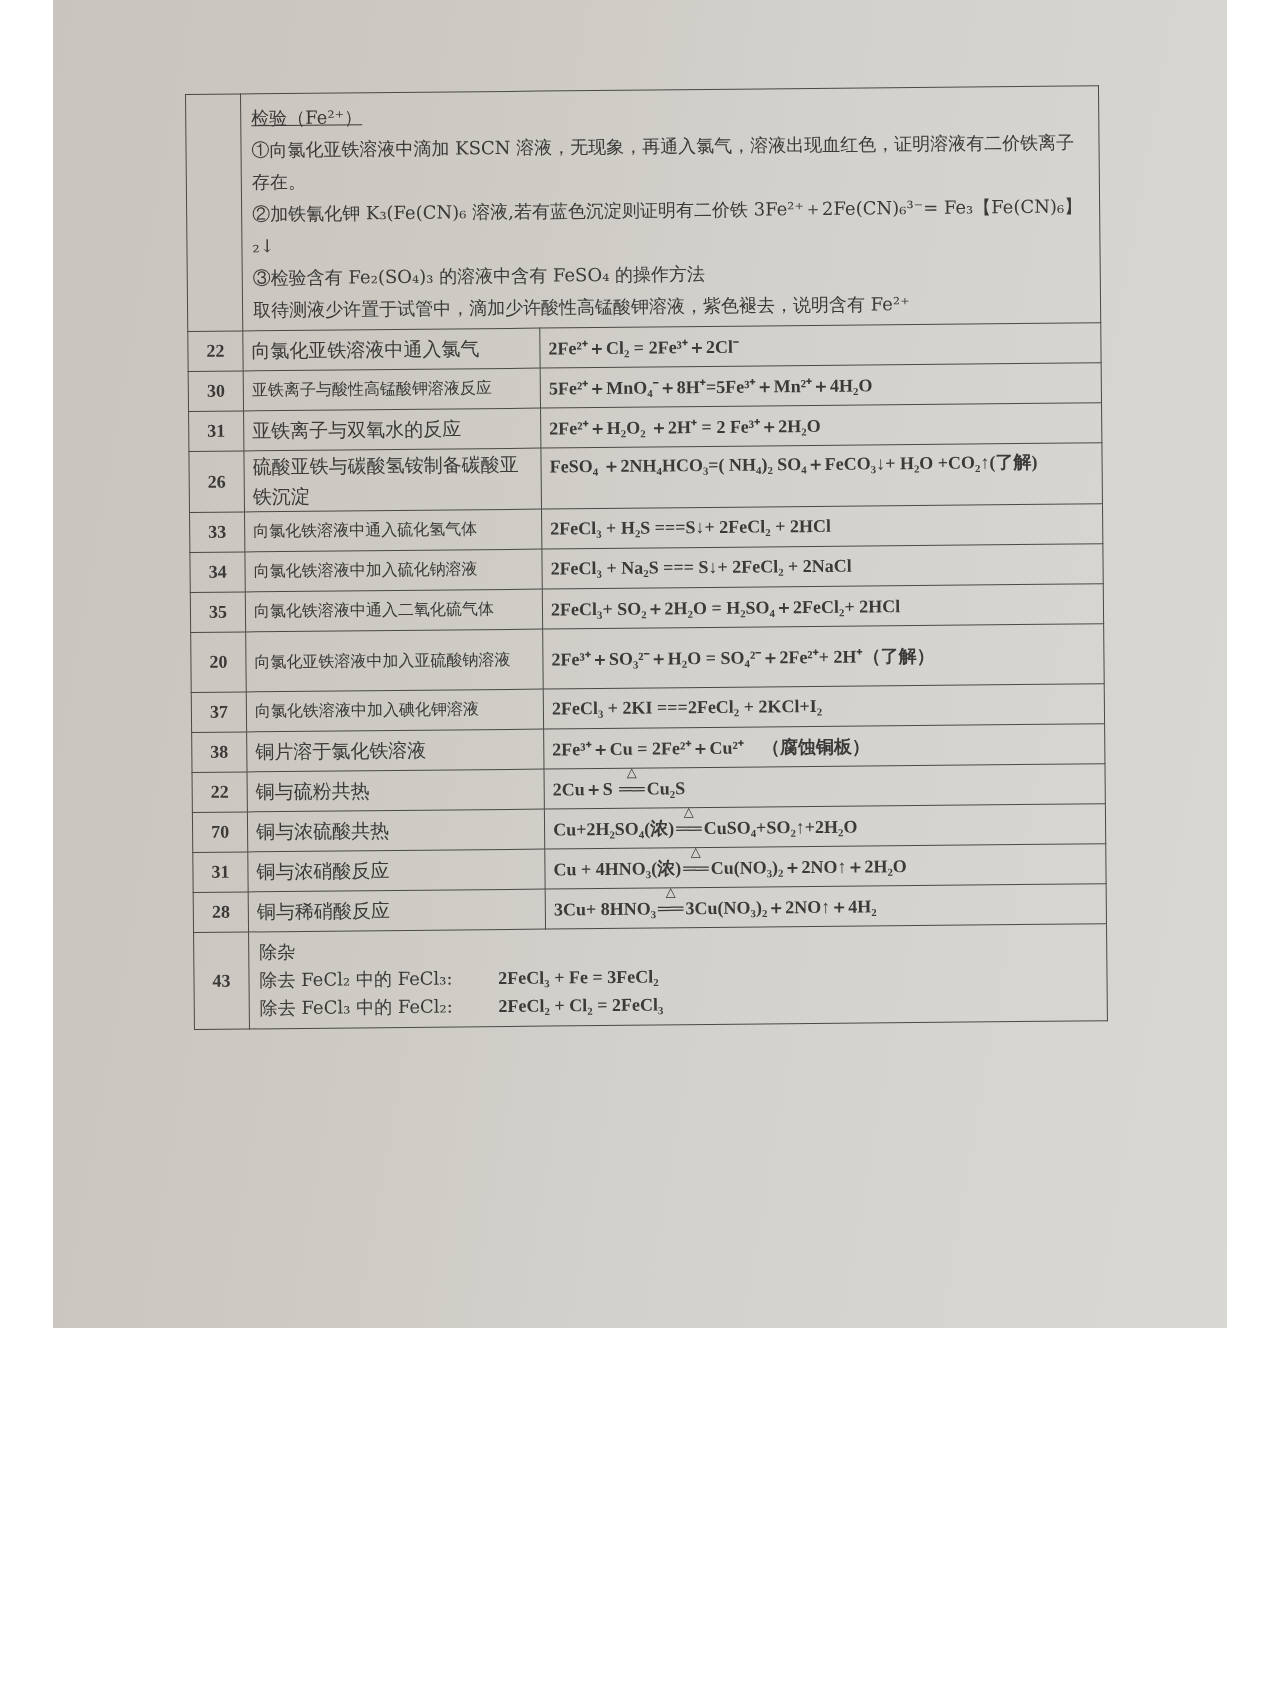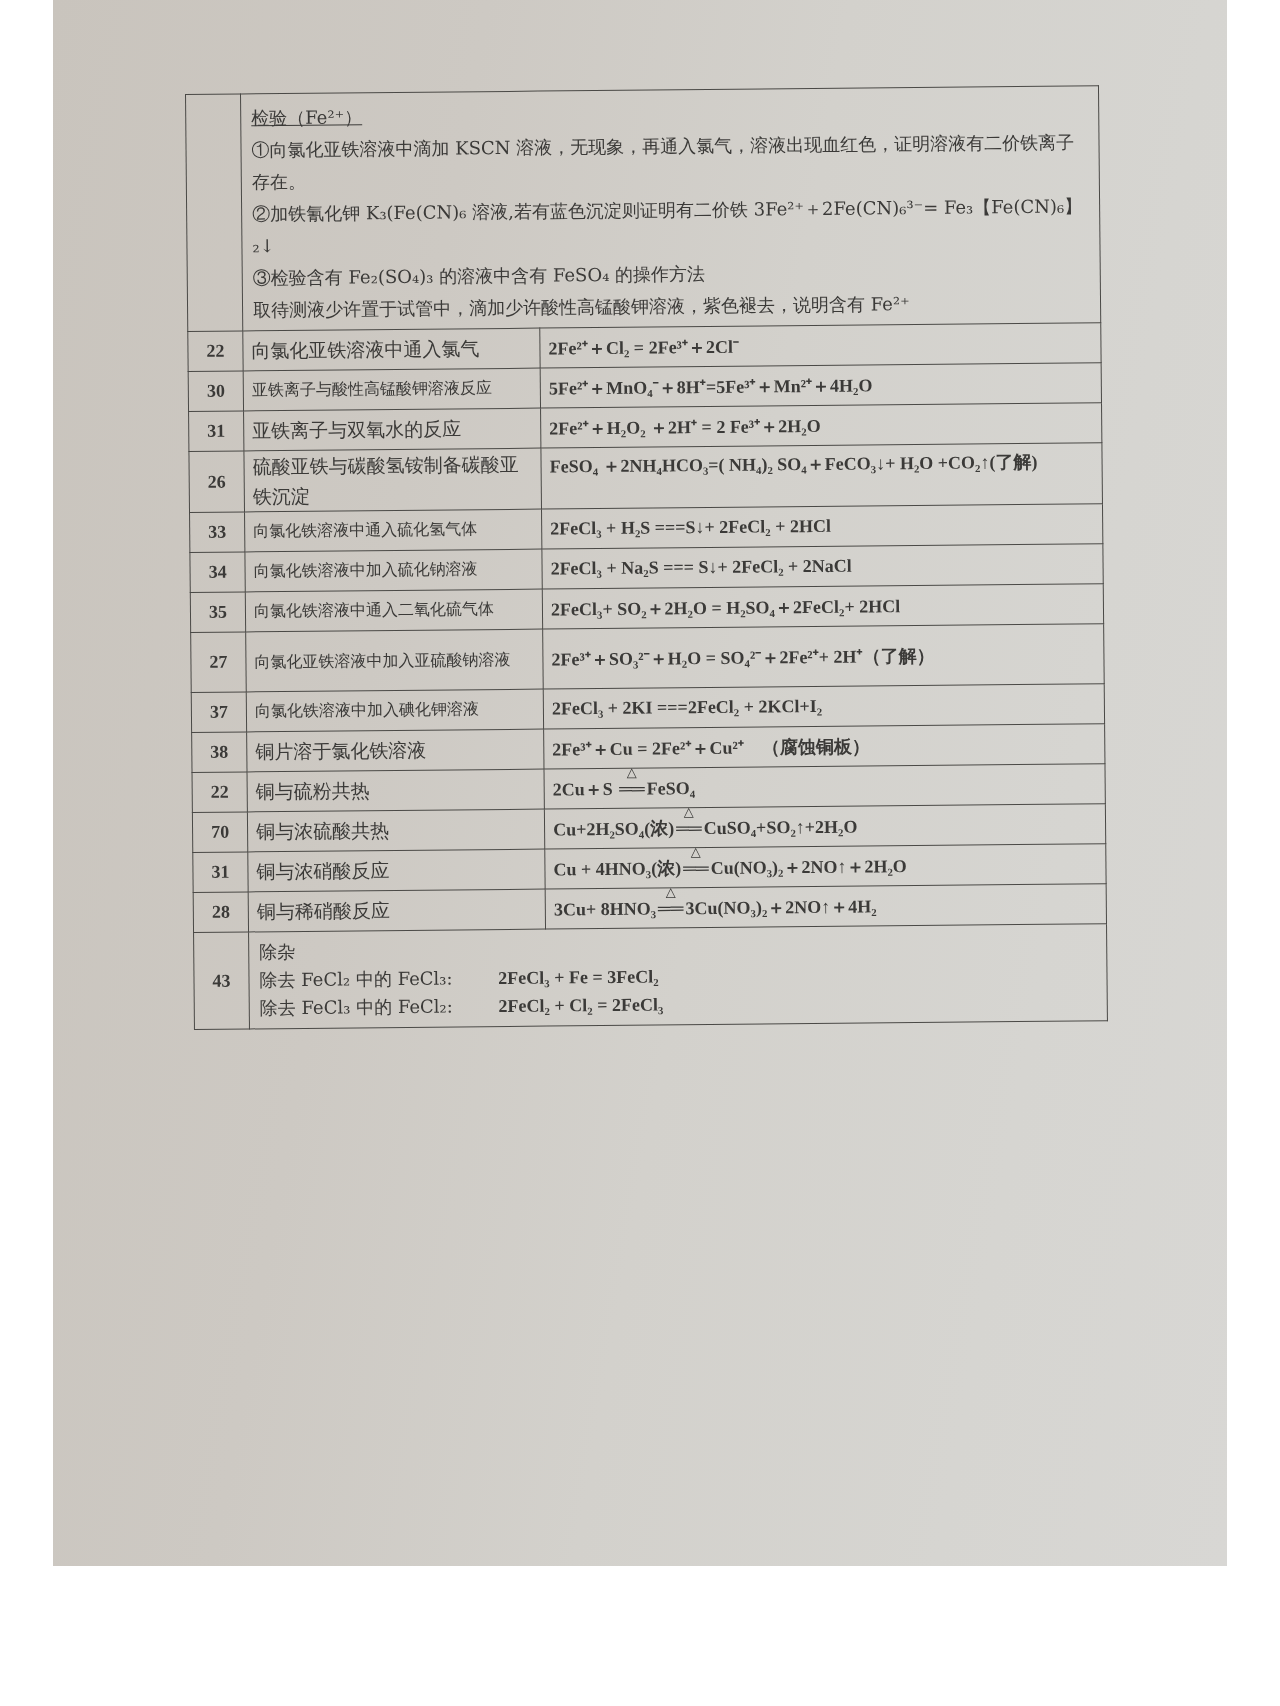--- a/index.html
+++ b/index.html
@@ -1,18 +1,18 @@
 <!DOCTYPE html>
 <html><head>
 <meta charset="utf-8">
 <style>
   html,body{margin:0;padding:0;}
   body{width:1280px;height:1706px;background:#ffffff;position:relative;overflow:hidden;
        font-family:"DejaVu Serif","Liberation Serif",serif;}
-  .paper{position:absolute;left:53px;top:0;width:1174px;height:1566px;
+  .paper{position:absolute;left:53px;top:0;width:1174px;height:1328px;
          background:linear-gradient(100deg,#c9c4bd 0%,#cdc9c3 30%,#d3d1cc 55%,#d6d5d1 80%,#d8d7d4 100%);}
   .sheet{position:absolute;left:132px;top:94px;width:914px;color:#3b3a38;
          transform:rotate(-0.55deg);transform-origin:left top;}
   table{border-collapse:collapse;width:100%;}
   td{border:1.4px solid #4a4946;vertical-align:middle;padding:0 8px;}
   td.num{width:38px;text-align:center;font-weight:bold;font-size:18px;font-family:"Liberation Serif",serif;}
   td.name{width:280px;font-size:19px;}
   td.name.small{font-size:16px;}
   td.eq{font-size:18px;font-family:"Liberation Serif",serif;font-weight:bold;}
   tr.r{height:40px;}
@@ -70,39 +70,39 @@
         <td class="num">34</td>
         <td class="name small">向氯化铁溶液中加入硫化钠溶液</td>
         <td class="eq">2FeCl₃ + Na₂S === S↓+ 2FeCl₂ + 2NaCl</td>
       </tr>
       <tr class="r">
         <td class="num">35</td>
         <td class="name small">向氯化铁溶液中通入二氧化硫气体</td>
         <td class="eq">2FeCl₃+ SO₂＋2H₂O = H₂SO₄＋2FeCl₂+ 2HCl</td>
       </tr>
       <tr style="height:60px">
-        <td class="num">27</td>
+        <td class="num">20</td>
         <td class="name small lines">向氯化亚铁溶液中加入亚硫酸钠溶液</td>
         <td class="eq">2Fe³⁺＋SO₃²⁻＋H₂O = SO₄²⁻＋2Fe²⁺+ 2H⁺（了解）</td>
       </tr>
       <tr class="r">
         <td class="num">37</td>
         <td class="name small">向氯化铁溶液中加入碘化钾溶液</td>
         <td class="eq">2FeCl₃ + 2KI ===2FeCl₂ + 2KCl+I₂</td>
       </tr>
       <tr class="r">
         <td class="num">38</td>
         <td class="name">铜片溶于氯化铁溶液</td>
         <td class="eq">2Fe³⁺＋Cu = 2Fe²⁺＋Cu²⁺　（腐蚀铜板）</td>
       </tr>
       <tr class="r">
         <td class="num">22</td>
         <td class="name">铜与硫粉共热</td>
         <td class="eq">
-          <span>2Cu＋S </span><span class="heat"><span class="d">△</span><span>══</span></span><span>FeSO₄</span>
+          <span>2Cu＋S </span><span class="heat"><span class="d">△</span><span>══</span></span><span>Cu₂S</span>
         </td>
       </tr>
       <tr class="r">
         <td class="num">70</td>
         <td class="name">铜与浓硫酸共热</td>
         <td class="eq">
           <span>Cu+2H₂SO₄(浓)</span><span class="heat"><span class="d">△</span><span>══</span></span><span>CuSO₄+SO₂↑+2H₂O</span>
         </td>
       </tr>
       <tr class="r">

